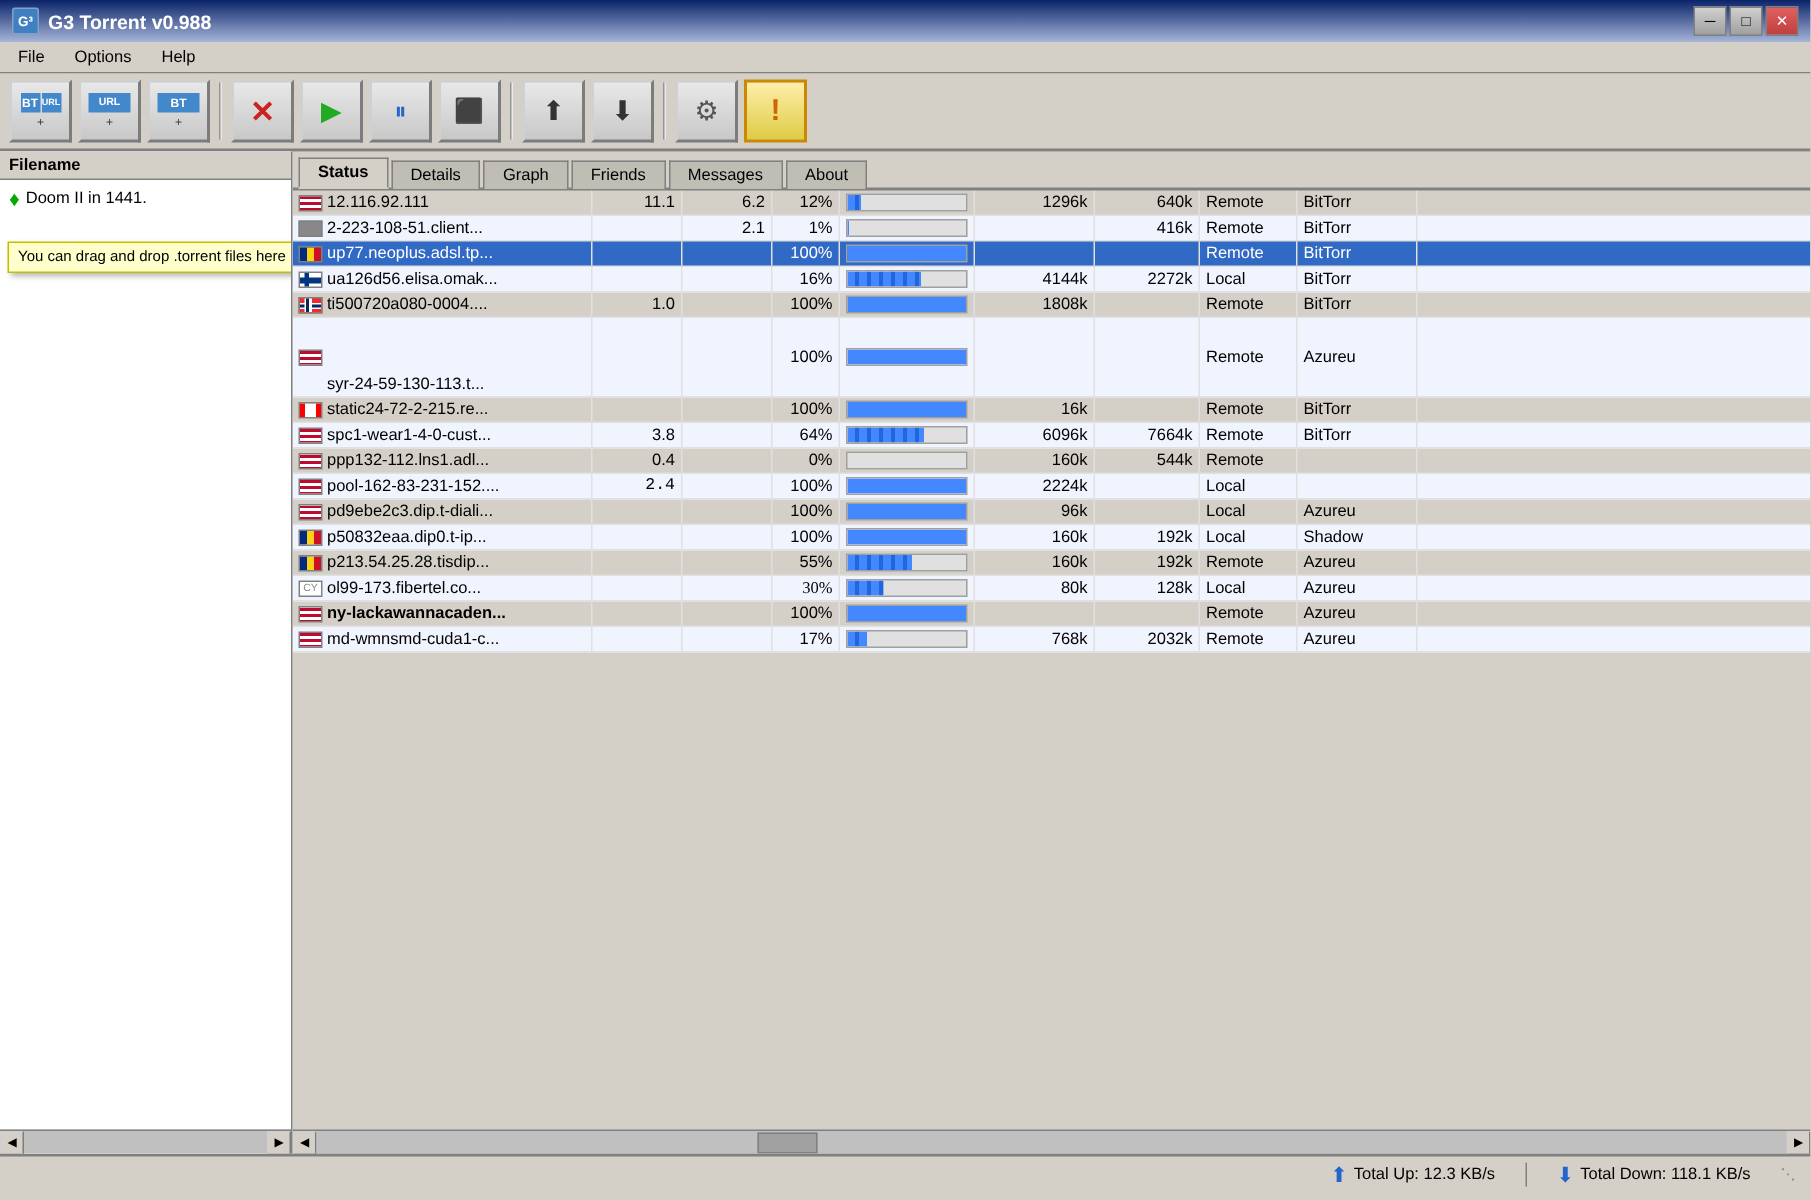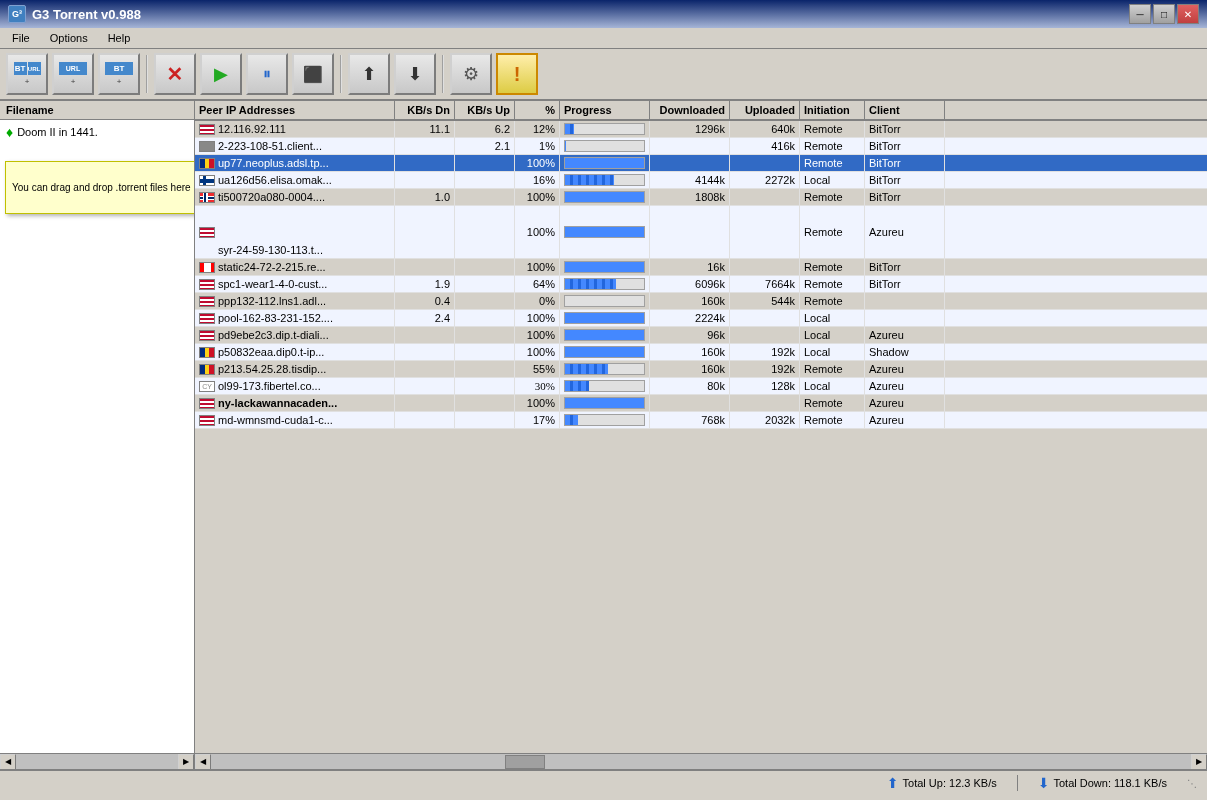--- a/index.html
+++ b/index.html
@@ -138,21 +138,21 @@
     .sidebar-diamond {
       color: #00aa00;
       font-size: 14px;
     }
     #drag-drop-tooltip {
       position: absolute;
       top: 60px;
       left: 5px;
       background: #ffffcc;
       border: 1px solid #c0c000;
-      padding: 20px 6px;
+      padding: 4px 6px;
       font-size: 10px;
       z-index: 10;
       box-shadow: 2px 2px 4px rgba(0,0,0,0.3);
       width: 195px;
     }
     #sidebar-scrollbar {
       position: absolute;
       bottom: 0;
       left: 0;
       right: 0;
@@ -460,34 +460,30 @@
     <div id="drag-drop-tooltip">You can drag and drop .torrent files here</div>
     <div id="sidebar-scrollbar">
       <div class="scroll-arrow">◀</div>
       <div class="scroll-track"></div>
       <div class="scroll-arrow">▶</div>
     </div>
   </div>
 
   <div id="content-area">
 
-
-
-    <div id="table-header">
-      <div class="th col-peer">Peer IP Addresses</div>
-      <div class="th col-dn">KB/s Dn</div>
-      <div class="th col-up">KB/s Up</div>
-      <div class="th col-pct">%</div>
-      <div class="th col-prog">Progress</div>
-      <div class="th col-dled">Downloaded</div>
-      <div class="th col-uled">Uploaded</div>
-      <div class="th col-init">Initiation</div>
-      <div class="th col-client">Client</div>
-      <div style="width:16px;background:#d4d0c8;"></div>
+    <div id="tabs-bar">
+      <div class="tab active">Status</div>
+      <div class="tab">Details</div>
+      <div class="tab">Graph</div>
+      <div class="tab">Friends</div>
+      <div class="tab">Messages</div>
+      <div class="tab">About</div>
     </div>
+
+
 
     <div id="table-body">
     <div class="tr">
           <div class="td col-peer">
             <span style="display: inline-block; width: 16px; height: 11px; margin-right: 3px; border: 1px solid rgb(128, 128, 128); background: repeating-linear-gradient(rgb(191, 10, 48) 0px, rgb(191, 10, 48) 2px, white 2px, white 4px); vertical-align: middle; font-size: 9px;"></span>
             <span style="overflow: hidden; text-overflow: ellipsis;">12.116.92.111</span>
           </div>
           <div class="td col-dn" style="justify-content: flex-end;">11.1</div>
           <div class="td col-up" style="justify-content: flex-end;">6.2</div>
           <div class="td col-pct" style="justify-content: flex-end;">12%</div>
@@ -619,21 +615,21 @@
           <div class="td col-dled" style="justify-content: flex-end;">16k</div>
           <div class="td col-uled" style="justify-content: flex-end;"></div>
           <div class="td col-init">Remote</div>
           <div class="td col-client">BitTorr</div>
         </div>
         <div class="tr">
           <div class="td col-peer">
             <span style="display: inline-block; width: 16px; height: 11px; margin-right: 3px; border: 1px solid rgb(128, 128, 128); background: repeating-linear-gradient(rgb(191, 10, 48) 0px, rgb(191, 10, 48) 2px, white 2px, white 4px); vertical-align: middle; font-size: 9px;"></span>
             <span style="overflow: hidden; text-overflow: ellipsis;">spc1-wear1-4-0-cust...</span>
           </div>
-          <div class="td col-dn" style="justify-content: flex-end;">1.9</div>
+          <div class="td col-dn" style="justify-content: flex-end;">3.8</div>
           <div class="td col-up" style="justify-content: flex-end;"></div>
           <div class="td col-pct" style="justify-content: flex-end;">64%</div>
           <div class="td col-prog">
             <div class="peer-progress-bar" style="width: 82px;">
               <div class="peer-progress-fill" style="width: 64%; background: repeating-linear-gradient(90deg, rgb(68, 136, 255) 0px, rgb(68, 136, 255) 5px, rgb(34, 102, 221) 5px, rgb(34, 102, 221) 8px);"></div>
             </div>
           </div>
           <div class="td col-dled" style="justify-content: flex-end; text-align: right;">6096k</div>
           <div class="td col-uled" style="justify-content: flex-end;">7664k</div>
           <div class="td col-init">Remote</div>
@@ -655,21 +651,21 @@
           <div class="td col-dled" style="justify-content: flex-end;">160k</div>
           <div class="td col-uled" style="justify-content: flex-end;">544k</div>
           <div class="td col-init">Remote</div>
           <div class="td col-client"></div>
         </div>
         <div class="tr">
           <div class="td col-peer">
             <span style="display: inline-block; width: 16px; height: 11px; margin-right: 3px; border: 1px solid rgb(128, 128, 128); background: repeating-linear-gradient(rgb(191, 10, 48) 0px, rgb(191, 10, 48) 2px, white 2px, white 4px); vertical-align: middle; font-size: 9px;"></span>
             <span style="overflow: hidden; text-overflow: ellipsis;">pool-162-83-231-152....</span>
           </div>
-          <div class="td col-dn" style="justify-content: flex-end;">2.4</div>
+          <div class="td col-dn" style="justify-content: flex-end; font-family: Liberation Mono, monospace;">2.4</div>
           <div class="td col-up" style="justify-content: flex-end;"></div>
           <div class="td col-pct" style="justify-content: flex-end;">100%</div>
           <div class="td col-prog">
             <div class="peer-progress-bar" style="width: 82px;">
               <div class="peer-progress-fill" style="width: 100%; background: rgb(68, 136, 255);"></div>
             </div>
           </div>
           <div class="td col-dled" style="justify-content: flex-end;">2224k</div>
           <div class="td col-uled" style="justify-content: flex-end;"></div>
           <div class="td col-init">Local</div>

